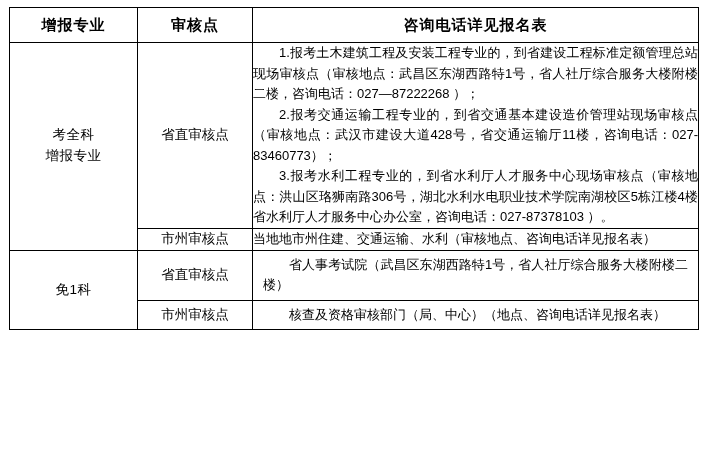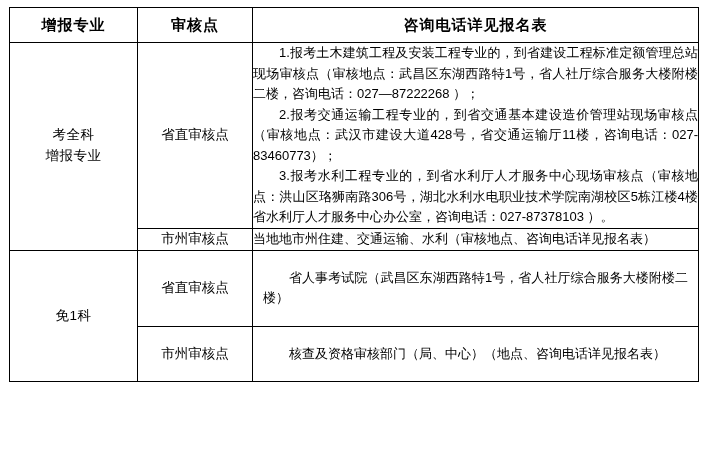--- a/index.html
+++ b/index.html
@@ -62,21 +62,21 @@
     text-justify: inter-ideograph;
   }
   .cell-body p {
     margin: 0;
     text-indent: 2em;
   }
   .cell-body p + p {
     margin-top: 0;
   }
   .cell-body.center-ish {
-    padding: 17px 10px;
+    padding: 4px 10px;
   }
 </style>
 </head>
 <body>
 
 <div class="page">
   <table class="audit-table">
     <colgroup>
       <col class="col-level">
       <col class="col-point">

